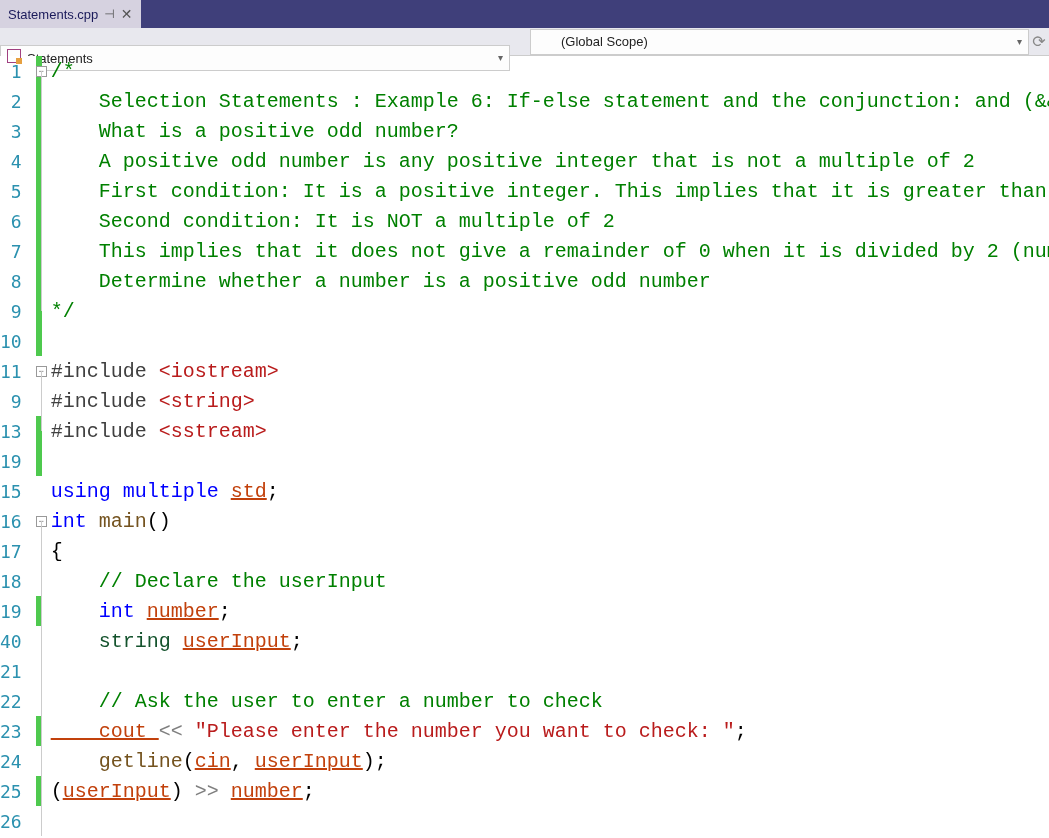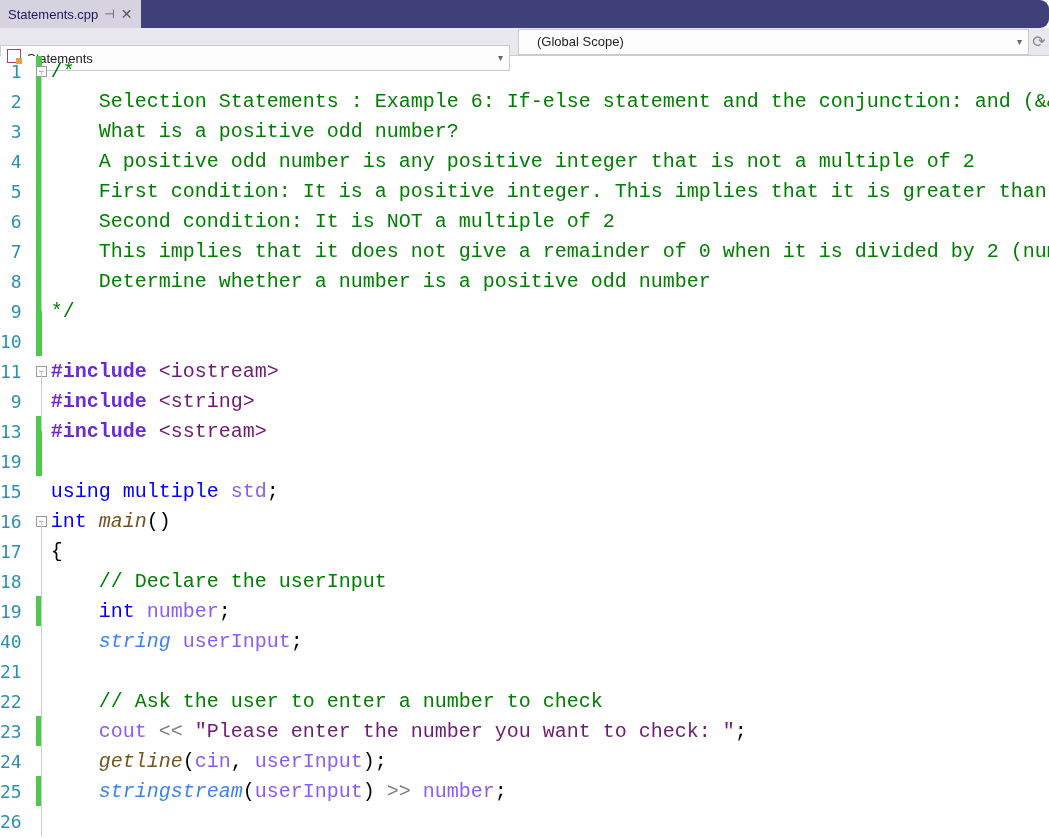--- a/index.html
+++ b/index.html
@@ -1,27 +1,27 @@
 <!DOCTYPE html>
 <html><head>
   <meta charset="utf-8">
   <style>
     * { margin: 0; padding: 0; box-sizing: border-box; }
     body { font-family: "Segoe UI", sans-serif; background: #fff; width: 1049px; height: 838px; overflow: hidden; }
 
-    .title-bar { background: #3f3f7a; height: 28px; display: flex; align-items: stretch; border-radius: 9px; }
+    .title-bar { background: #3f3f7a; height: 28px; display: flex; align-items: stretch; }
     .tab { background: #d6d2e0; display: flex; align-items: center; padding: 0 8px; gap: 6px; height: 28px; }
     .tab-icon-pin { font-size: 12px; color: #555; cursor: pointer; }
     .tab-icon-close { font-size: 14px; color: #555; cursor: pointer; }
     .tab-label { font-size: 13px; color: #1a1a5a; }
 
     .nav-bar { background: #e8e8ee; height: 28px; display: flex; align-items: center; border-bottom: 1px solid #ccc; }
     .nav-dropdown { height: 26px; display: flex; align-items: center; border: 1px solid #ccc; background: #fdfdfd; padding: 0 6px; font-size: 13px; color: #222; justify-content: space-between; cursor: pointer; }
     .nav-dropdown.left { width: 510px; margin-top: 32px; }
-    .nav-dropdown.right { flex: 1; margin-left: 8px; padding-left: 18px; text-align: right; }
+    .nav-dropdown.right { flex: 1; margin-left: 20px; padding-left: 30px; text-align: right; }
     .nav-scope-icon { display: inline-block; width: 14px; height: 14px; border: 1px solid #a04080; margin-right: 6px; position: relative; }
     .nav-scope-icon::after { content: ""; position: absolute; width: 6px; height: 6px; background: #e6a040; bottom: -2px; right: -2px; }
     .chev { color: #666; font-size: 10px; }
     .nav-extra { width: 20px; text-align: center; color: #888; }
 
     .editor-area { display: flex; height: calc(838px - 56px); background: #fff; }
     .gutter { width: 88px; background: #fff; border-right: none; }
     .gutter-line { height: 30px; display: flex; align-items: center; justify-content: flex-end; padding-right: 14px; font-family: Consolas, monospace; font-size: 18px; color: #2b91af; }
 
     .marker-col { width: 14px; }
@@ -34,25 +34,25 @@
     .fold-stem { position: absolute; left: 50%; width: 1px; background: #ccc; }
     .fold-stem.full { top: 0; bottom: 0; }
     .fold-stem.below { top: 50%; bottom: 0; }
     .fold-stem.above { top: 0; bottom: 50%; }
 
     .code-col { flex: 1; font-family: Consolas, "Courier New", monospace; font-size: 20px; }
     .code-line { height: 30px; display: flex; align-items: center; white-space: pre; padding-left: 4px; }
 
     .c-comment { color: #008000; }
     .c-keyword { color: #0000ff; }
-    .c-preproc { color: #6d28d9; font-weight: bold; }
-    .c-string { color: #701a75; }
-    .c-type { color: #3b82f6; font-style: italic; }
-    .c-ident { color: #8b5cf6; }
-    .c-func { color: #74531f; font-style: italic; }
+    .c-preproc { color: #404040; }
+    .c-string { color: #b91c1c; }
+    .c-type { color: #14532d; }
+    .c-ident { color: #c2410c; text-decoration: underline; }
+    .c-func { color: #74531f; }
     .c-punct { color: #000; }
     .c-op { color: #7f7f7f; }
   </style>
 </head>
 <body>
 
 <div class="title-bar">
   <div class="tab">
     <span class="tab-label">Statements.cpp</span>
     <span class="tab-icon-pin">⊣</span>
@@ -257,16 +257,16 @@
     <div class="code-line"><span class="c-keyword">using </span><span class="c-keyword">multiple </span><span class="c-ident">std</span><span class="c-punct">;</span></div>
     <div class="code-line"><span class="c-keyword">int </span><span class="c-func">main</span><span class="c-punct">()</span></div>
     <div class="code-line"><span class="c-punct">{</span></div>
     <div class="code-line"><span class="c-comment">    // Declare the userInput</span></div>
     <div class="code-line"><span class="c-keyword">    int </span><span class="c-ident">number</span><span class="c-punct">;</span></div>
     <div class="code-line"><span class="c-type">    string </span><span class="c-ident">userInput</span><span class="c-punct">;</span></div>
     <div class="code-line"></div>
     <div class="code-line"><span class="c-comment">    // Ask the user to enter a number to check</span></div>
     <div class="code-line"><span class="c-ident">    cout </span><span class="c-op">&lt;&lt; </span><span class="c-string">"Please enter the number you want to check: "</span><span class="c-punct">;</span></div>
     <div class="code-line"><span class="c-func">    getline</span><span class="c-punct">(</span><span class="c-ident">cin</span><span class="c-punct">, </span><span class="c-ident">userInput</span><span class="c-punct">);</span></div>
-    <div class="code-line"><span class="c-type">    stringstream</span><span class="c-punct">(</span><span class="c-ident">userInput</span><span class="c-punct">) </span><span class="c-op">&gt;&gt; </span><span class="c-ident">number</span><span class="c-punct">;</span></div>
+    <div class="code-line"><span class="c-punct">(</span><span class="c-ident">userInput</span><span class="c-punct">) </span><span class="c-op">&gt;&gt; </span><span class="c-ident">number</span><span class="c-punct">;</span></div>
     <div class="code-line"></div>
   </div>
 </div>
 
 </body></html>

